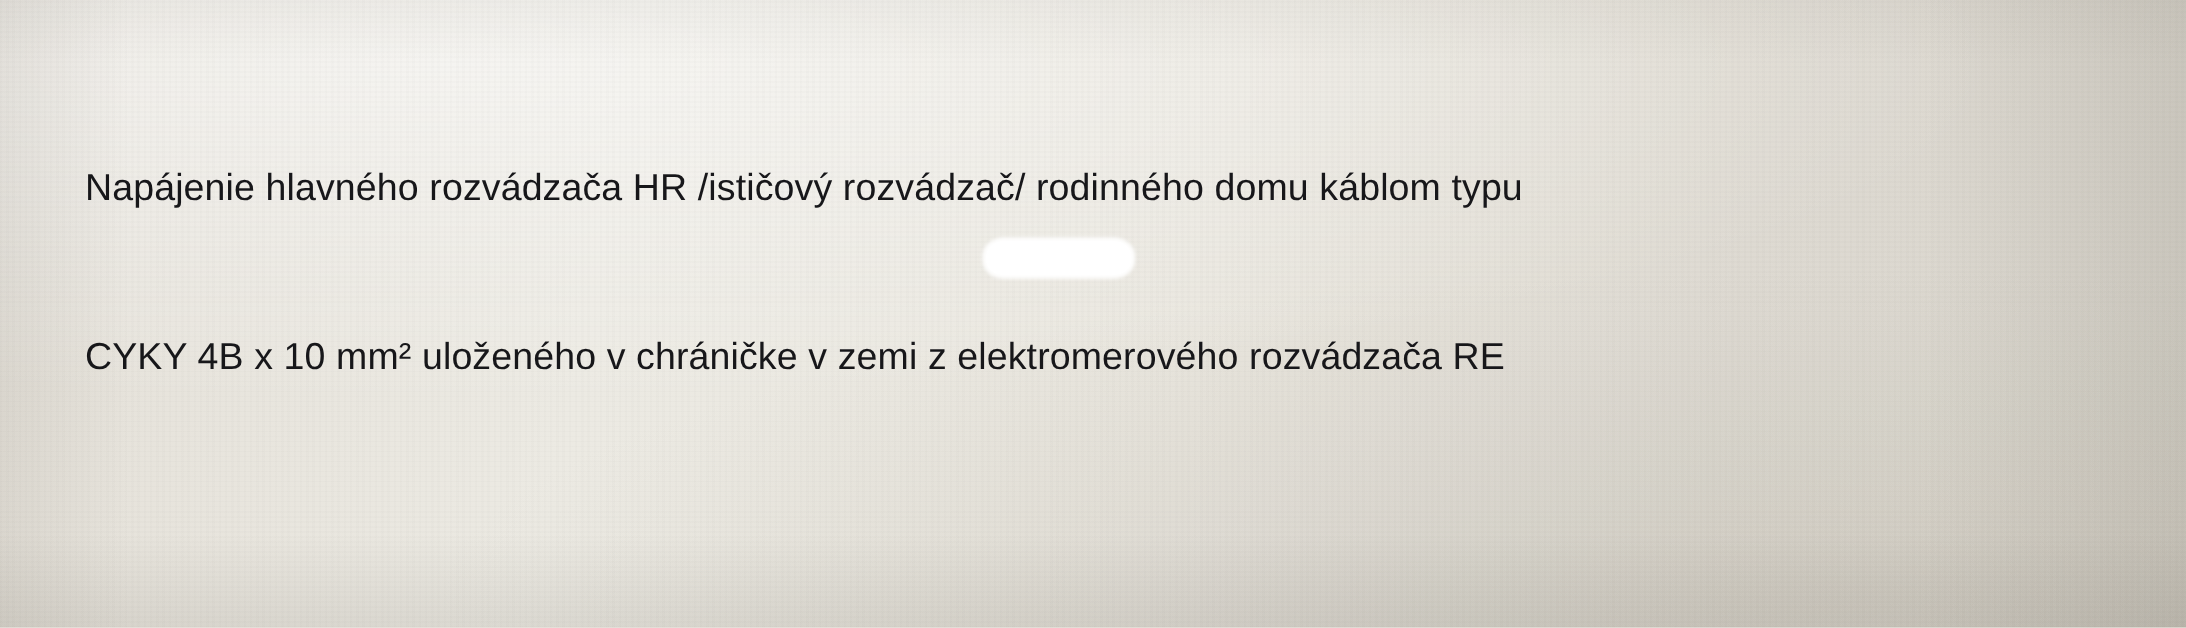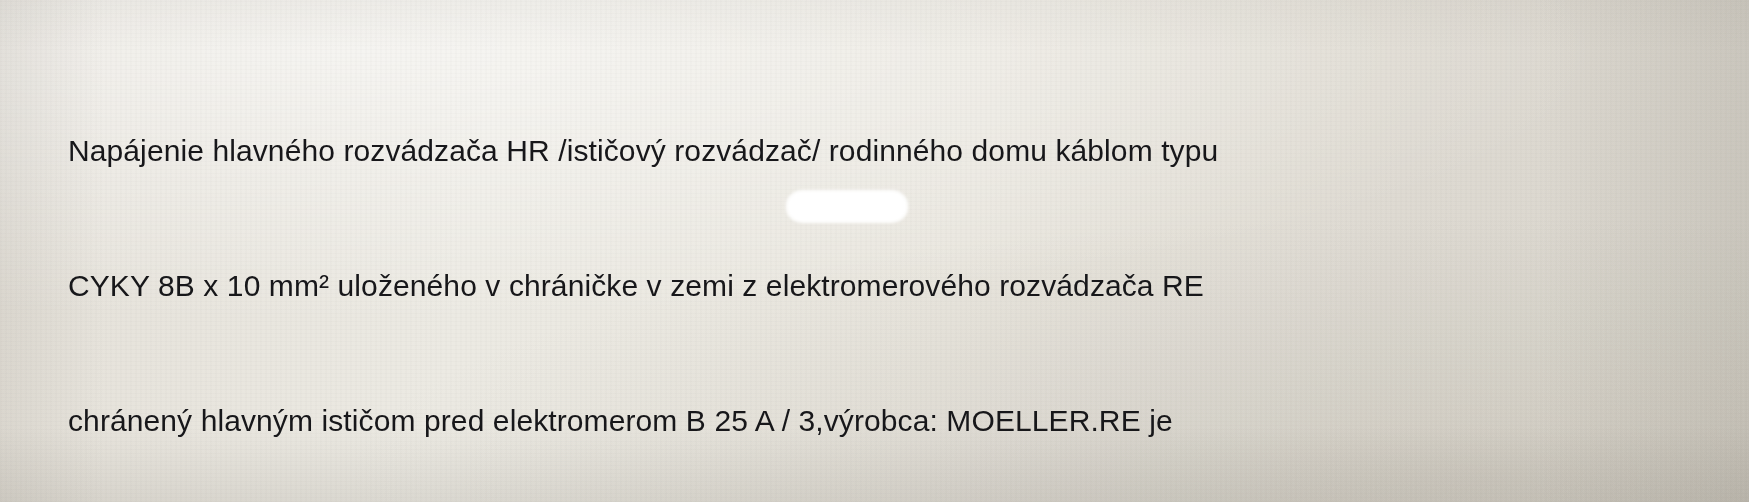--- a/index.html
+++ b/index.html
@@ -96,22 +96,21 @@
 </head>
 <body>
 
 <div class="scan-sheet">
 
   <div class="doc-content">
 
 
     <div class="doc-body">
       <div class="doc-line">Napájenie hlavného rozvádzača HR /ističový rozvádzač/ rodinného domu káblom typu</div>
-      <div class="doc-line">CYKY 8B x 10 mm² uloženého v chráničke v zemi z elektromerového rozvádzača RE</div>
-      <div class="doc-line">chránený hlavným ističom pred elektromerom B 25 A / 3,výrobca: MOELLER.RE je</div>
+      <div class="doc-line">CYKY 4B x 10 mm² uloženého v chráničke v zemi z elektromerového rozvádzača RE</div>
       
       
       
       
       
     </div>
 
   </div>
 
   <div class="redaction"></div>

